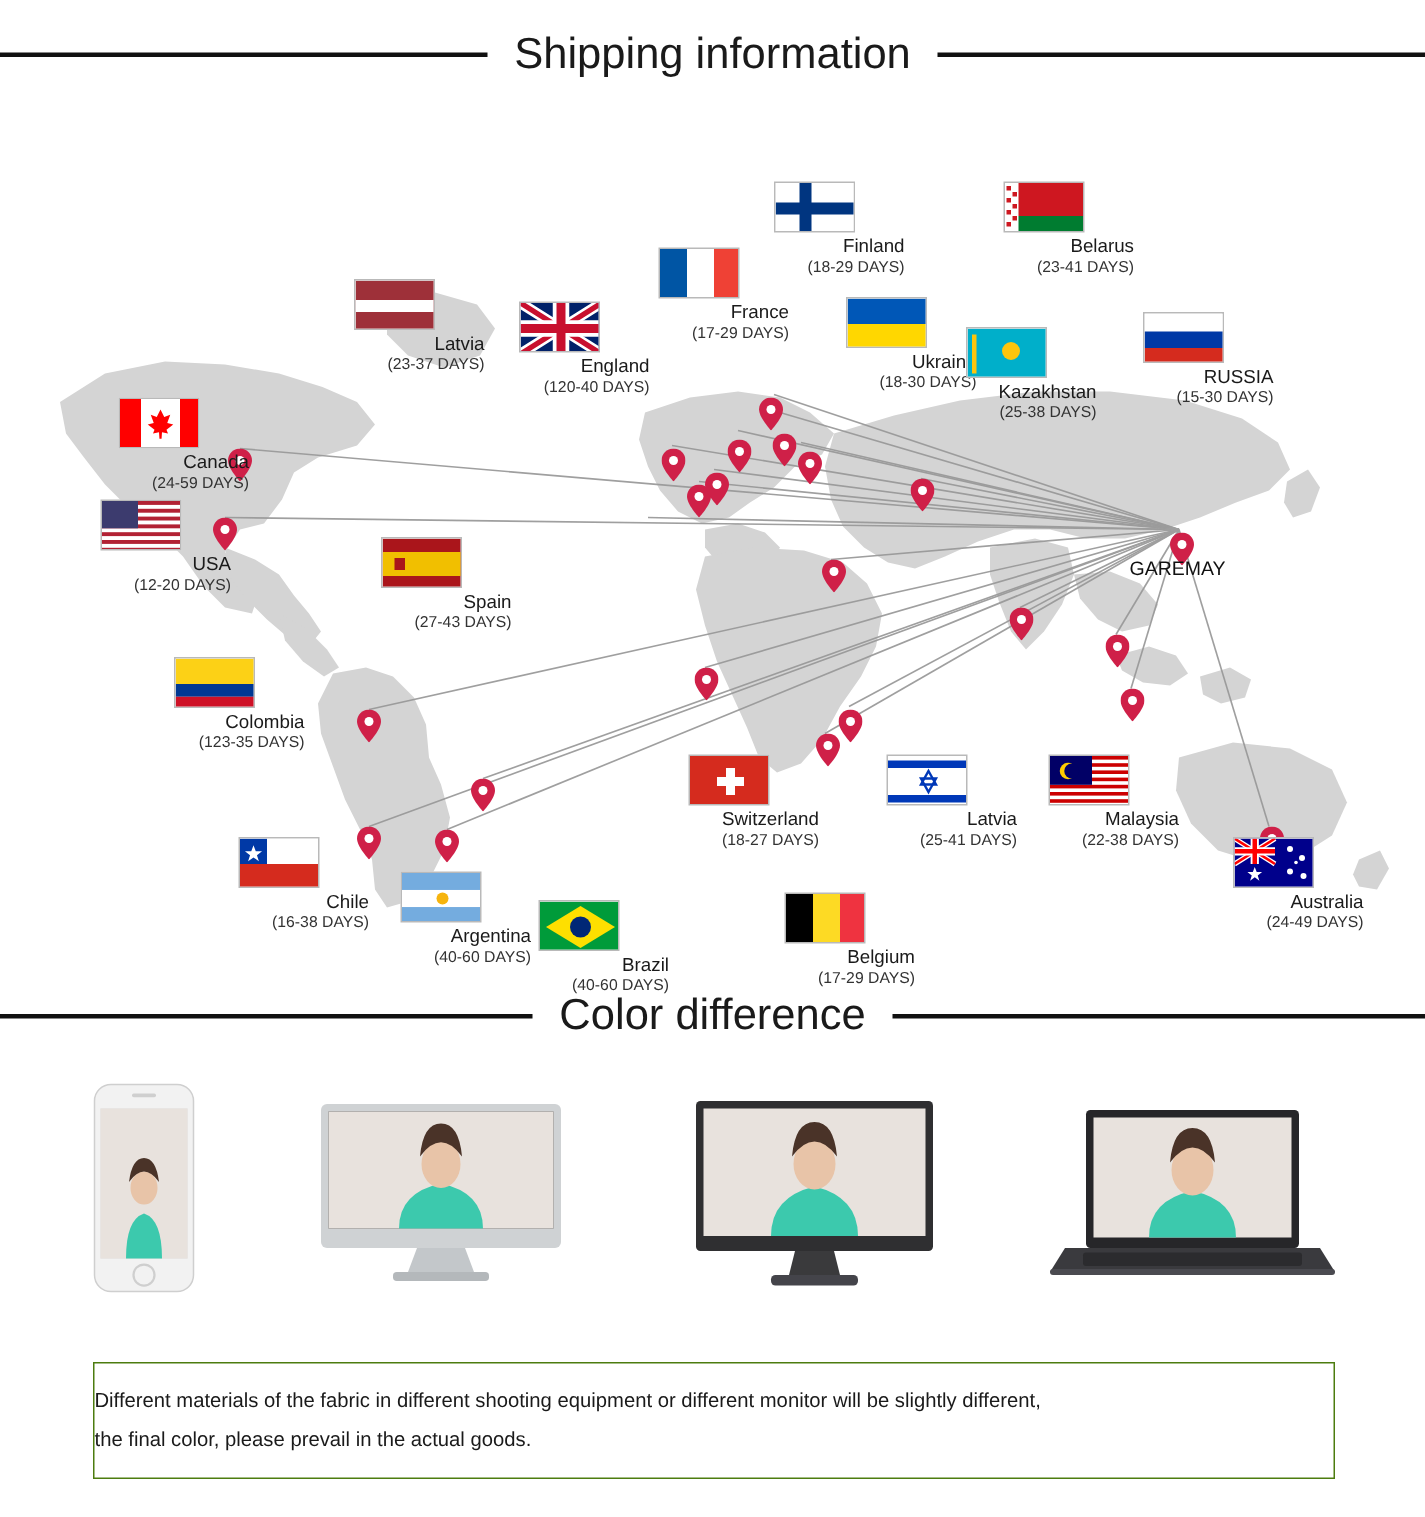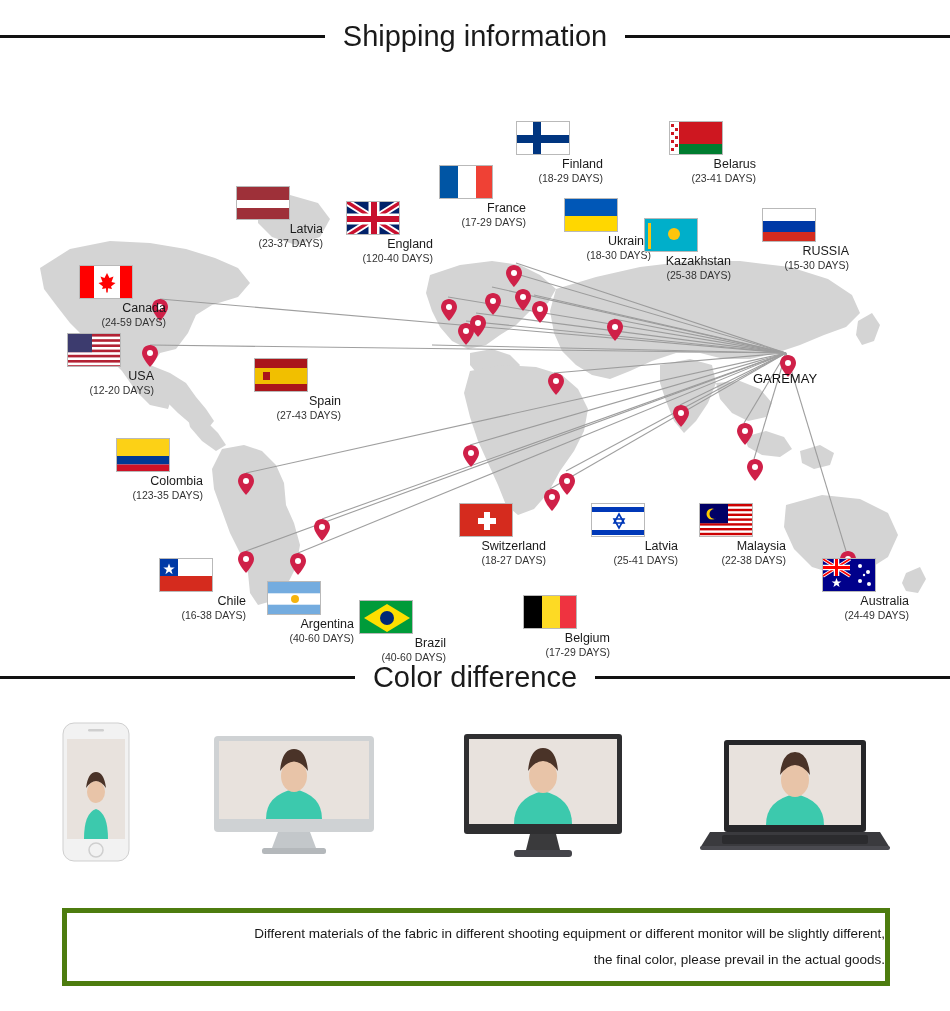--- a/index.html
+++ b/index.html
@@ -96,24 +96,24 @@
     margin-top: 14px;
   }
   .device { position: absolute; }
 
   .note-box {
     position: absolute;
     left: 62px;
     top: 908px;
     width: 828px;
     height: 78px;
-    border: 5px solid #4d7c0f;
+    border: 1px solid #4d7c0f;
     display: flex;
     flex-direction: column;
-    align-items: flex-end;
+    align-items: flex-start;
     justify-content: center;
   }
   .note-box div {
     font-size: 13.5px;
     color: #1a1a1a;
     line-height: 26px;
     text-align: center;
   }
 </style>
 </head>

